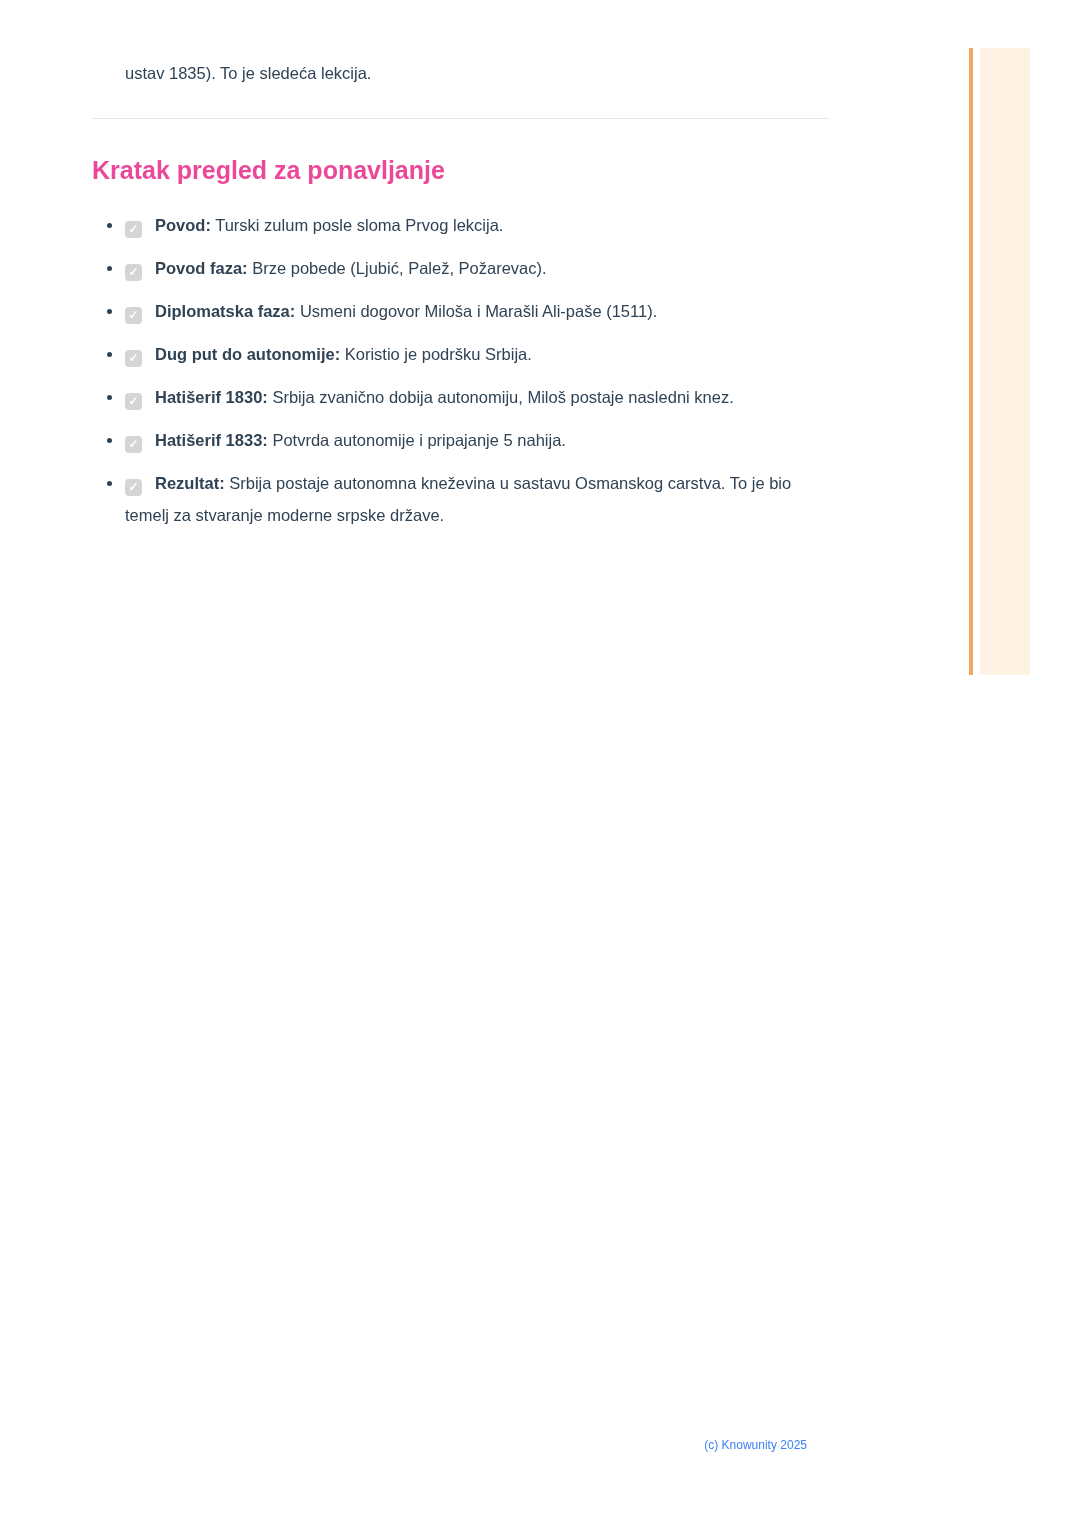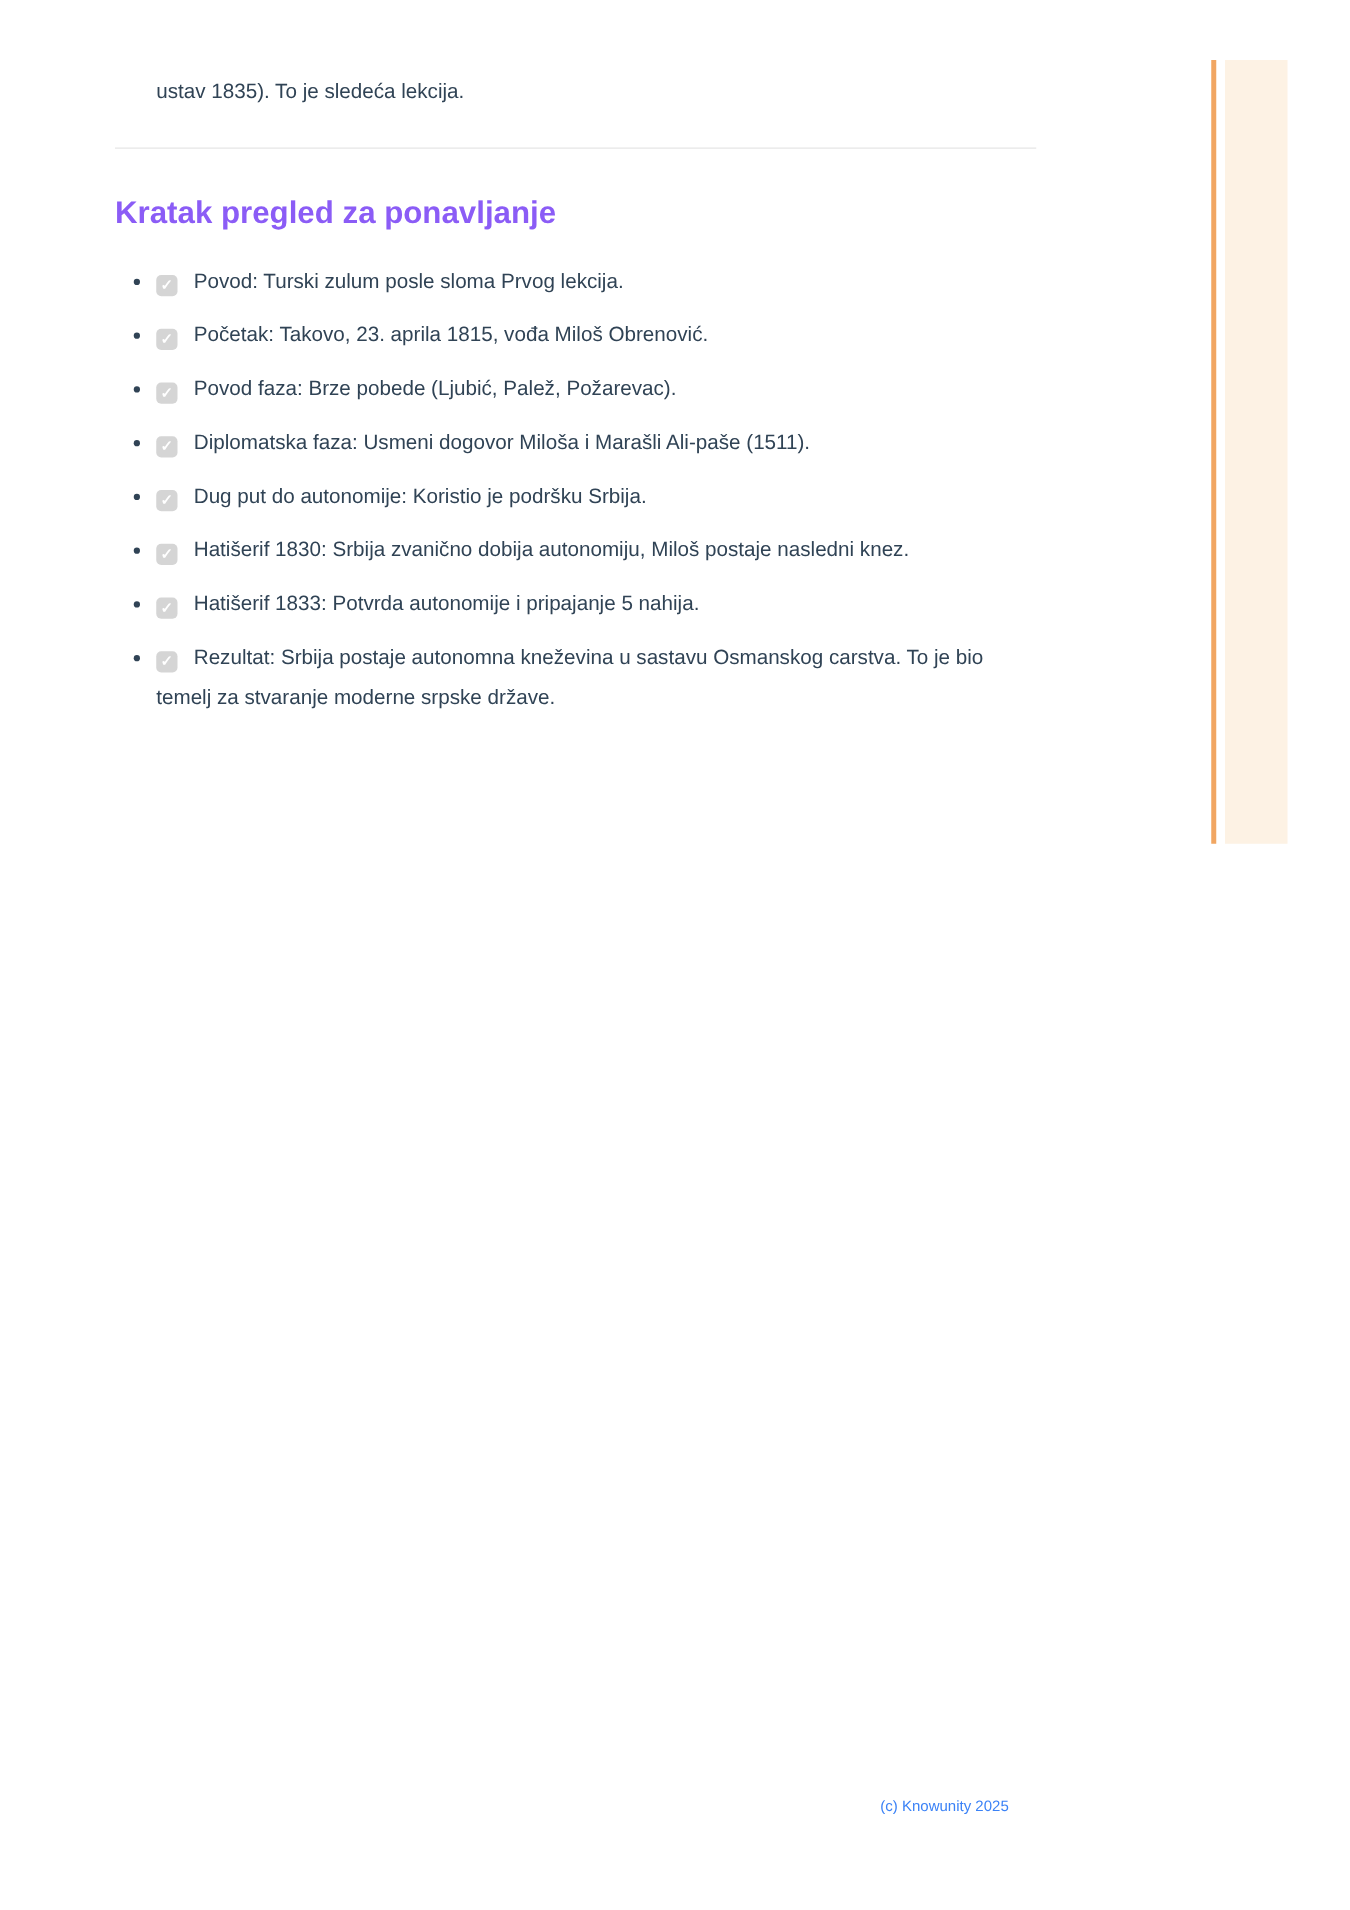--- a/index.html
+++ b/index.html
@@ -33,21 +33,21 @@
     border: none;
     border-top: 1px solid #e6e6e6;
     margin: 30px 0 0 0;
     height: 0;
   }
   .section-title {
     margin: 36px 0 0 0;
     font-size: 25px;
     line-height: 30px;
     font-weight: 700;
-    color: #8b5cf6;
+    color: #ec4899;
   }
   .checklist {
     list-style: none;
     margin: 24px 0 0 0;
     padding: 0;
   }
   .list-item {
     position: relative;
     padding-left: 33px;
     font-size: 16.5px;
@@ -71,21 +71,21 @@
     background: #d5d5d5;
     color: #ffffff;
     font-size: 12px;
     line-height: 17px;
     text-align: center;
     vertical-align: -2px;
     margin-right: 13px;
     font-weight: 700;
     user-select: none;
   }
-  .item-label { font-weight: 400; }
+  .item-label { font-weight: 700; }
   .accent-line {
     position: absolute;
     left: 969px;
     top: 48px;
     width: 4px;
     height: 627px;
     background: #f1a662;
   }
   .accent-band {
     position: absolute;
@@ -115,23 +115,20 @@
     <hr class="divider">
 
     <h2 class="section-title">Kratak pregled za ponavljanje</h2>
 
     <ul class="checklist">
 
       <li class="list-item">
         <span class="bullet"></span><span class="checkbox">✓</span><strong class="item-label">Povod:</strong> <span>Turski zulum posle sloma Prvog lekcija.</span>
       </li>
 
-      <li class="list-item">
-        <span class="bullet"></span><span class="checkbox">✓</span><strong class="item-label">Početak:</strong> <span>Takovo, 23. aprila 1815, vođa Miloš Obrenović.</span>
-      </li>
 
       <li class="list-item">
         <span class="bullet"></span><span class="checkbox">✓</span><strong class="item-label">Povod faza:</strong> <span>Brze pobede (Ljubić, Palež, Požarevac).</span>
       </li>
 
       <li class="list-item">
         <span class="bullet"></span><span class="checkbox">✓</span><strong class="item-label">Diplomatska faza:</strong> <span>Usmeni dogovor Miloša i Marašli Ali-paše (1511).</span>
       </li>
 
       <li class="list-item">

